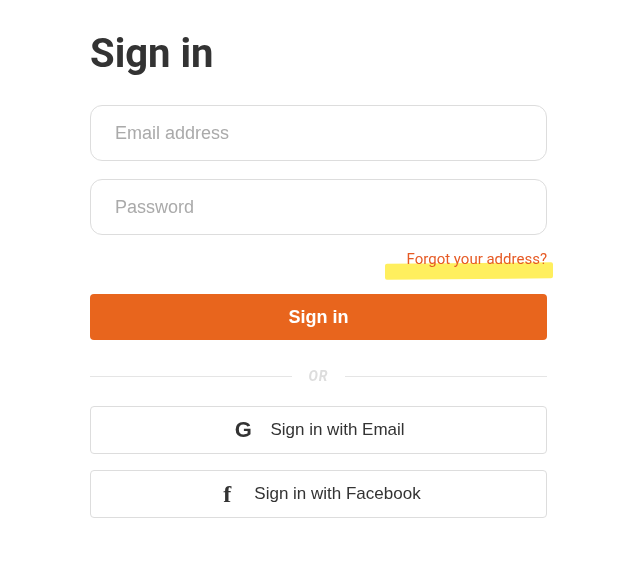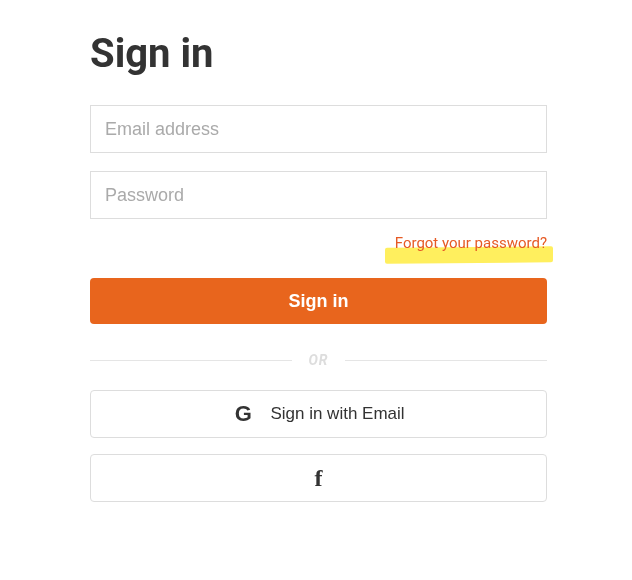--- a/index.html
+++ b/index.html
@@ -15,24 +15,24 @@
       padding: 30px 85px 30px 90px;
     }
     h1 {
       font-size: 40px;
       font-weight: 700;
       color: #333;
       margin-bottom: 28px;
     }
     .input-field {
       width: 100%;
-      height: 48px;
+      height: 56px;
       border: 1px solid #ddd;
-      border-radius: 0;
-      padding: 0 14px;
+      border-radius: 12px;
+      padding: 0 24px;
       font-size: 18px;
       color: #555;
       margin-bottom: 18px;
       outline: none;
     }
     .input-field::placeholder {
       color: #aaa;
     }
     .forgot-row {
       text-align: right;
@@ -121,34 +121,35 @@
 
 
 <h1>Sign in</h1>
 
 <input type="text" class="input-field" placeholder="Email address" style="">
 
 <input type="password" class="input-field" placeholder="Password" style="">
 
 <div class="forgot-row">
   <span class="highlight"></span>
-  <a href="#" class="forgot-link">Forgot your password?</a>
+  <a href="#" class="forgot-link">Forgot your address?</a>
 </div>
 
 <button class="btn-primary">Sign in</button>
 
 <div class="divider">
   <span class="divider-line"></span>
   <span class="divider-text">OR</span>
   <span class="divider-line"></span>
 </div>
 
 <button class="btn-social">
   <span class="icon">G</span>
   <span>Sign in with Email</span>
 </button>
 
 <button class="btn-social">
   <span class="icon icon-facebook">f</span>
+  <span>Sign in with Facebook</span>
 </button>
 
 
 
 
 </body></html>

